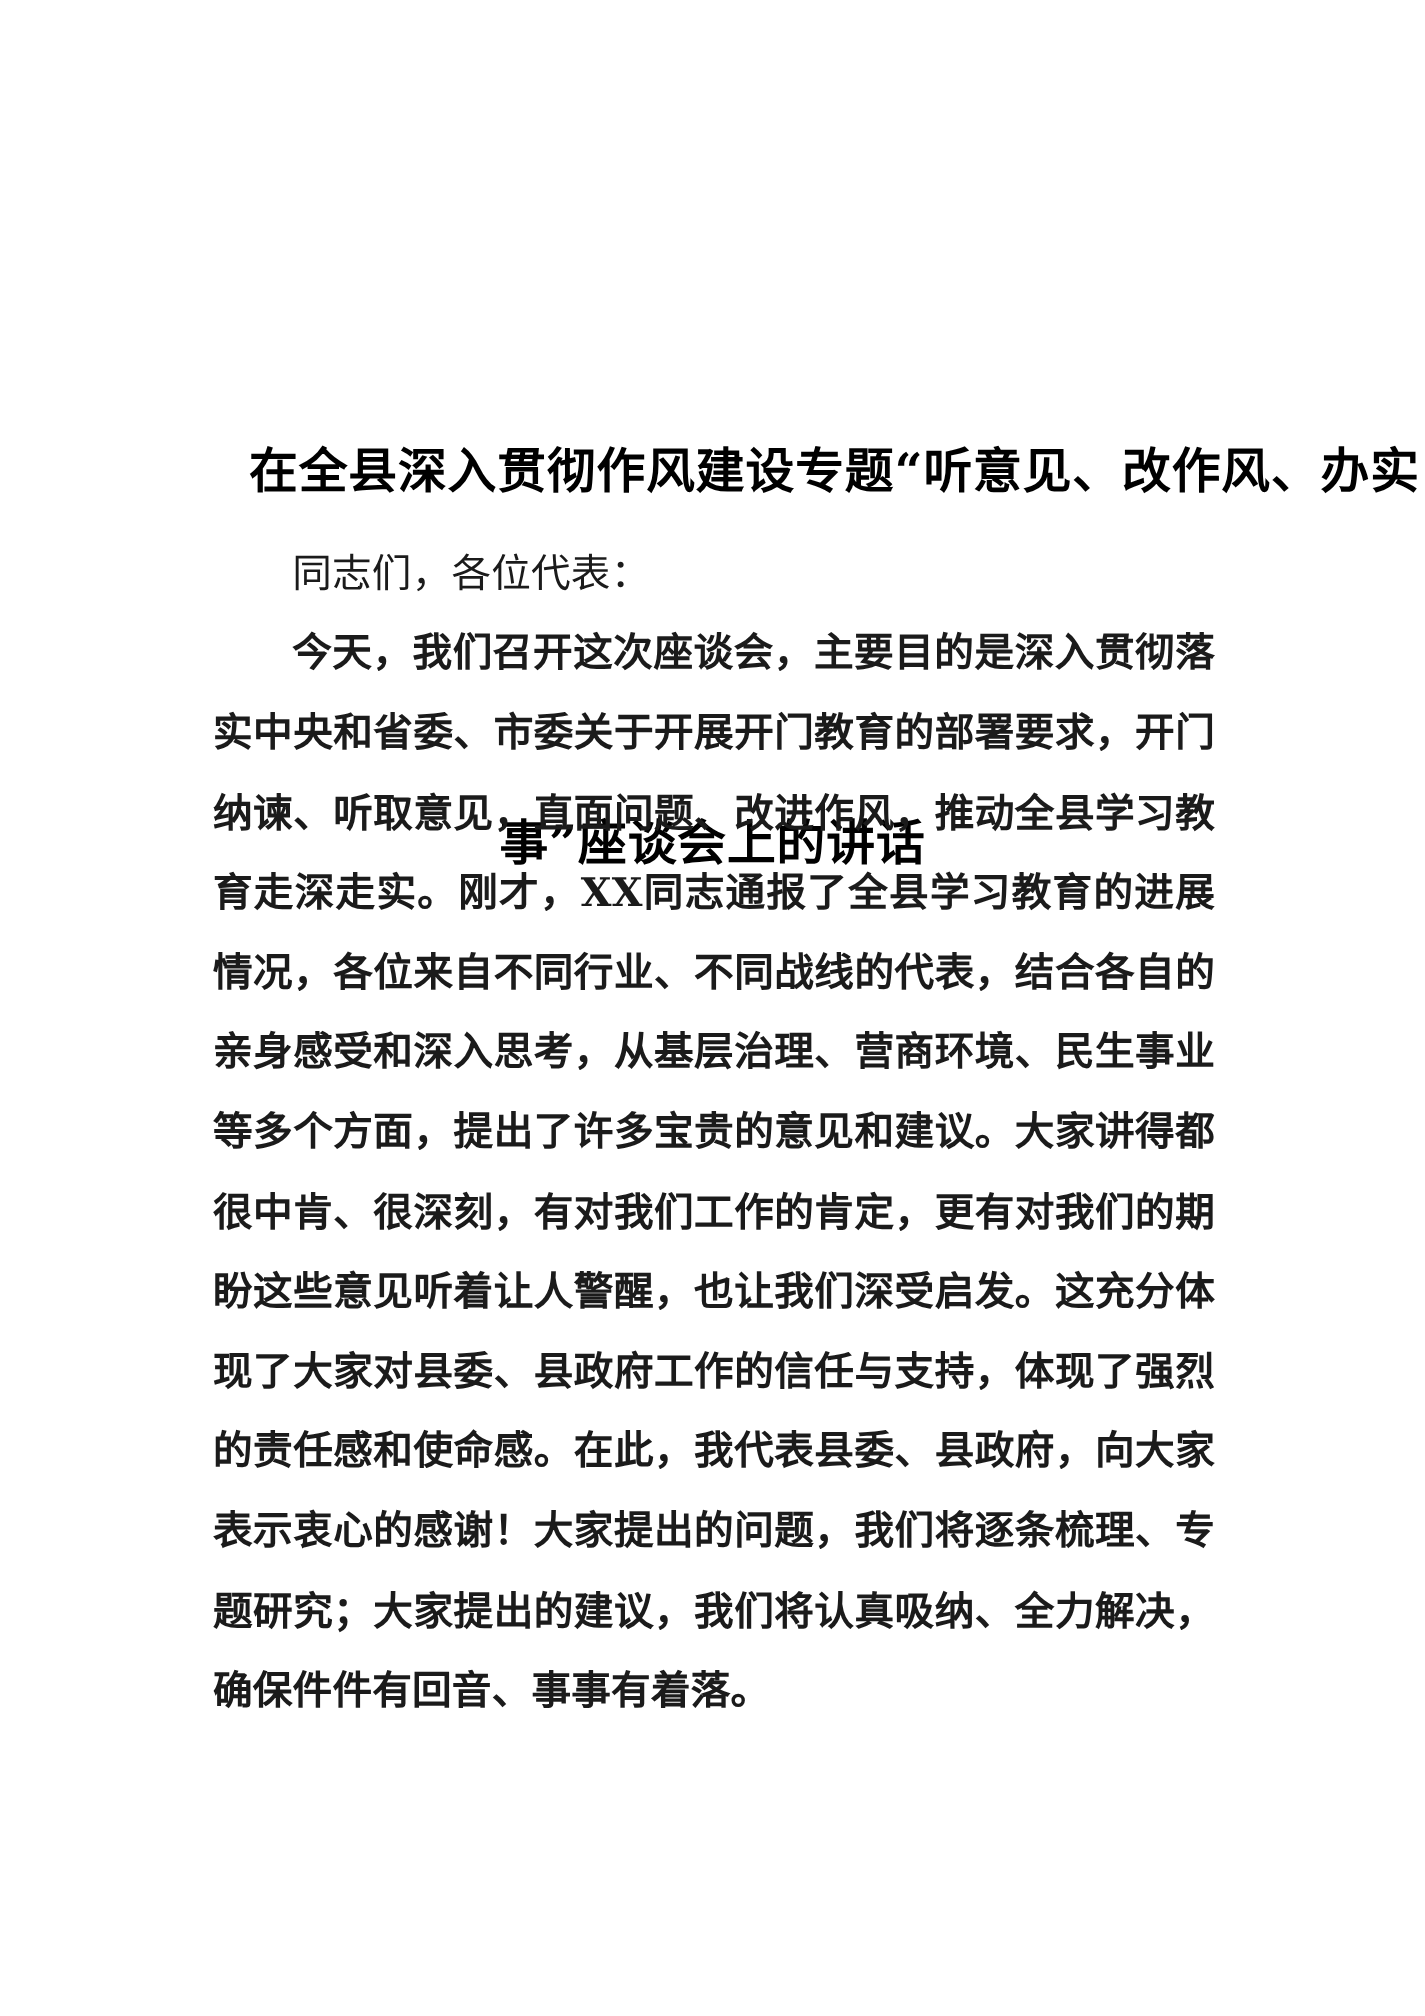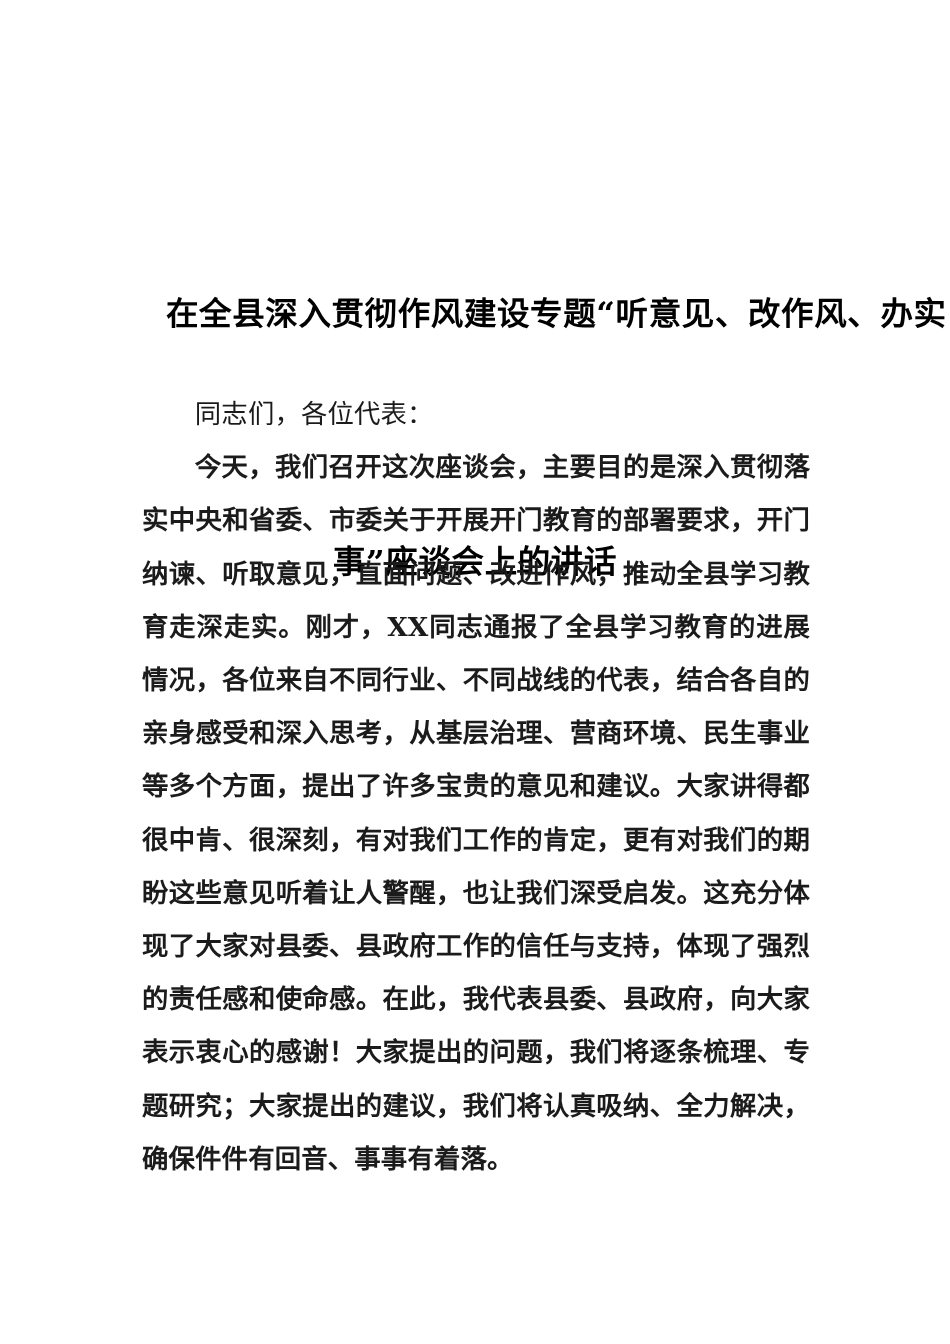--- a/index.html
+++ b/index.html
@@ -50,21 +50,21 @@
     padding-left: 24px;
   }
   .doc-title .tline.line2 {
     text-align: right;
   }
 
   
   .body-block {
     position: absolute;
     left: 142px;
-    top: 387px;
+    top: 356px;
     width: 668px;
   }
   .para {
     font-family: "DejaVu Serif", "Liberation Serif", serif;
     font-weight: 400;
     font-size: 26.4px;
     line-height: 53.2px;
     letter-spacing: 0.15px;
     text-align: justify;
     text-justify: inter-ideograph;

